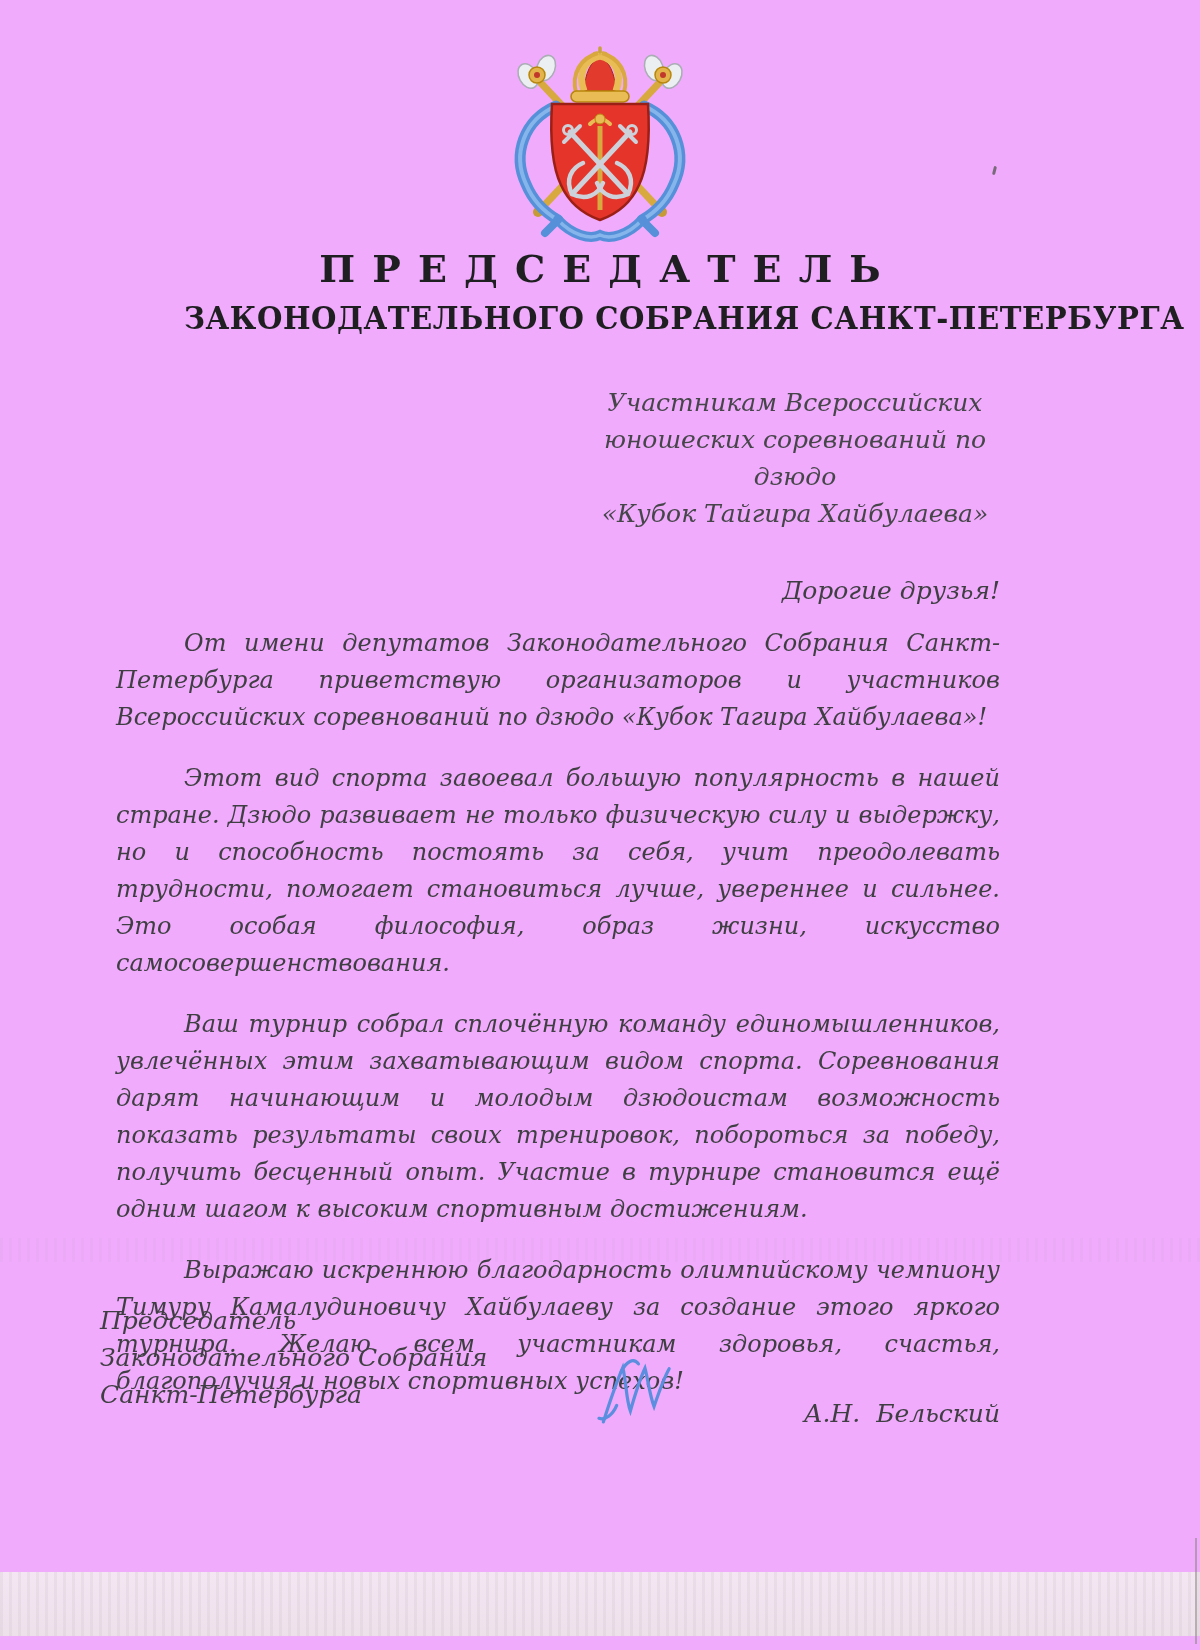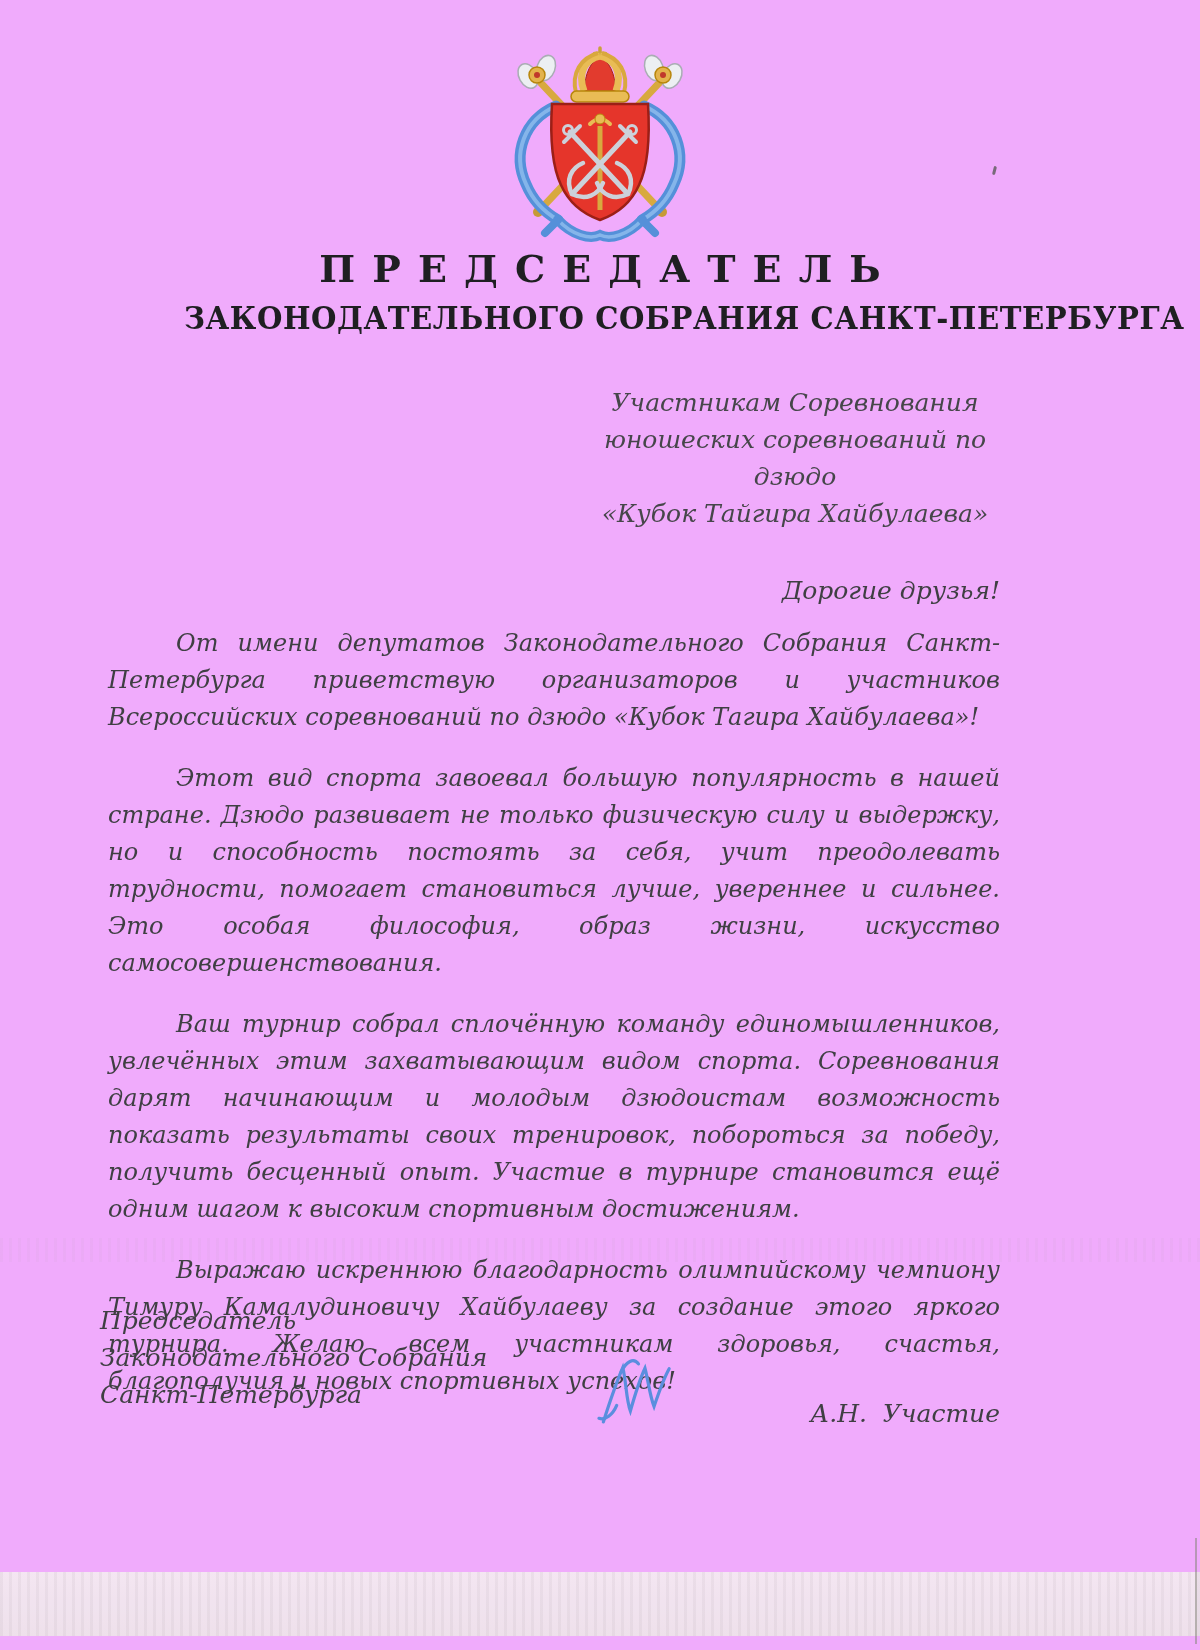--- a/index.html
+++ b/index.html
@@ -39,21 +39,21 @@
   }
   
   .body-text{
     position:absolute;top:572px;left:100px;width:900px;
     font-style:italic;font-size:24px;line-height:37px;color:#3f3f43;
   }
   .salutation{
     text-align:right;margin:0 0 16px 0;font-size:25px;
   }
   .body-text p{
-    margin:0 0 24px 8px;
+    margin:0 0 24px 16px;
     text-align:justify;text-indent:68px;
     -webkit-hyphens:none;hyphens:none;
   }
   
   .sig-block{
     position:absolute;top:1302px;left:100px;width:900px;height:130px;
     font-style:italic;font-size:25px;line-height:37px;color:#3f3f43;
   }
   .sig-name{
     position:absolute;right:0;bottom:0;font-style:italic;font-size:25px;
@@ -153,21 +153,21 @@
   </div>
 
   <div class="title">ПРЕДСЕДАТЕЛЬ</div>
   <div class="subtitle-wrap">
     <span class="subtitle">ЗАКОНОДАТЕЛЬНОГО  СОБРАНИЯ САНКТ-ПЕТЕРБУРГА</span>
   </div>
 
   <div class="stray-mark"></div>
 
   <div class="addressee">
-    <div>Участникам Соревнования</div>
+    <div>Участникам Всероссийских</div>
     <div>юношеских соревнований по дзюдо</div>
     <div>«Кубок Тайгира Хайбулаева»</div>
   </div>
 
   <div class="body-text">
     <div class="salutation">Дорогие друзья!</div>
     <p>От имени депутатов Законодательного Собрания Санкт-Петербурга приветствую организаторов и участников Всероссийских соревнований по дзюдо «Кубок Тагира Хайбулаева»!</p>
     <p>Этот вид спорта завоевал большую популярность в нашей стране. Дзюдо развивает не только физическую силу и выдержку, но и способность постоять за себя, учит преодолевать трудности, помогает становиться лучше, увереннее и сильнее. Это особая философия, образ жизни, искусство самосовершенствования.</p>
     <p>Ваш турнир собрал сплочённую команду единомышленников, увлечённых этим захватывающим видом спорта. Соревнования дарят начинающим и молодым дзюдоистам возможность показать результаты своих тренировок, побороться за победу, получить бесценный опыт. Участие в турнире становится ещё одним шагом к высоким спортивным достижениям.</p>
     <p>Выражаю искреннюю благодарность олимпийскому чемпиону Тимуру Камалудиновичу Хайбулаеву за создание этого яркого турнира. Желаю всем участникам здоровья, счастья, благополучия и новых спортивных успехов!</p>
@@ -181,20 +181,20 @@
     <div class="autograph">
       <svg viewBox="0 0 95 80" width="95" height="80" aria-hidden="true">
         <g fill="none" stroke="#5b8ede" stroke-width="3.2" stroke-linecap="round" transform="rotate(-6 47 40)">
           <path d="M8,70 C15,54 24,34 33,18 C35,32 33,50 36,62 C42,47 49,31 55,21 C57,34 57,49 60,60 C66,47 72,34 79,24"></path>
           <path d="M4,66 C10,69 18,64 23,55"></path>
           <path d="M31,22 C37,12 45,9 49,16"></path>
         </g>
       </svg>
     </div>
 
-    <div class="sig-name">А.Н.  Участие</div>
+    <div class="sig-name">А.Н.  Бельский</div>
   </div>
 
   <div class="band band-mid"></div>
   <div class="band band-bottom"></div>
   <div class="edge-line"></div>
 
 </div>
 
 </body></html>

